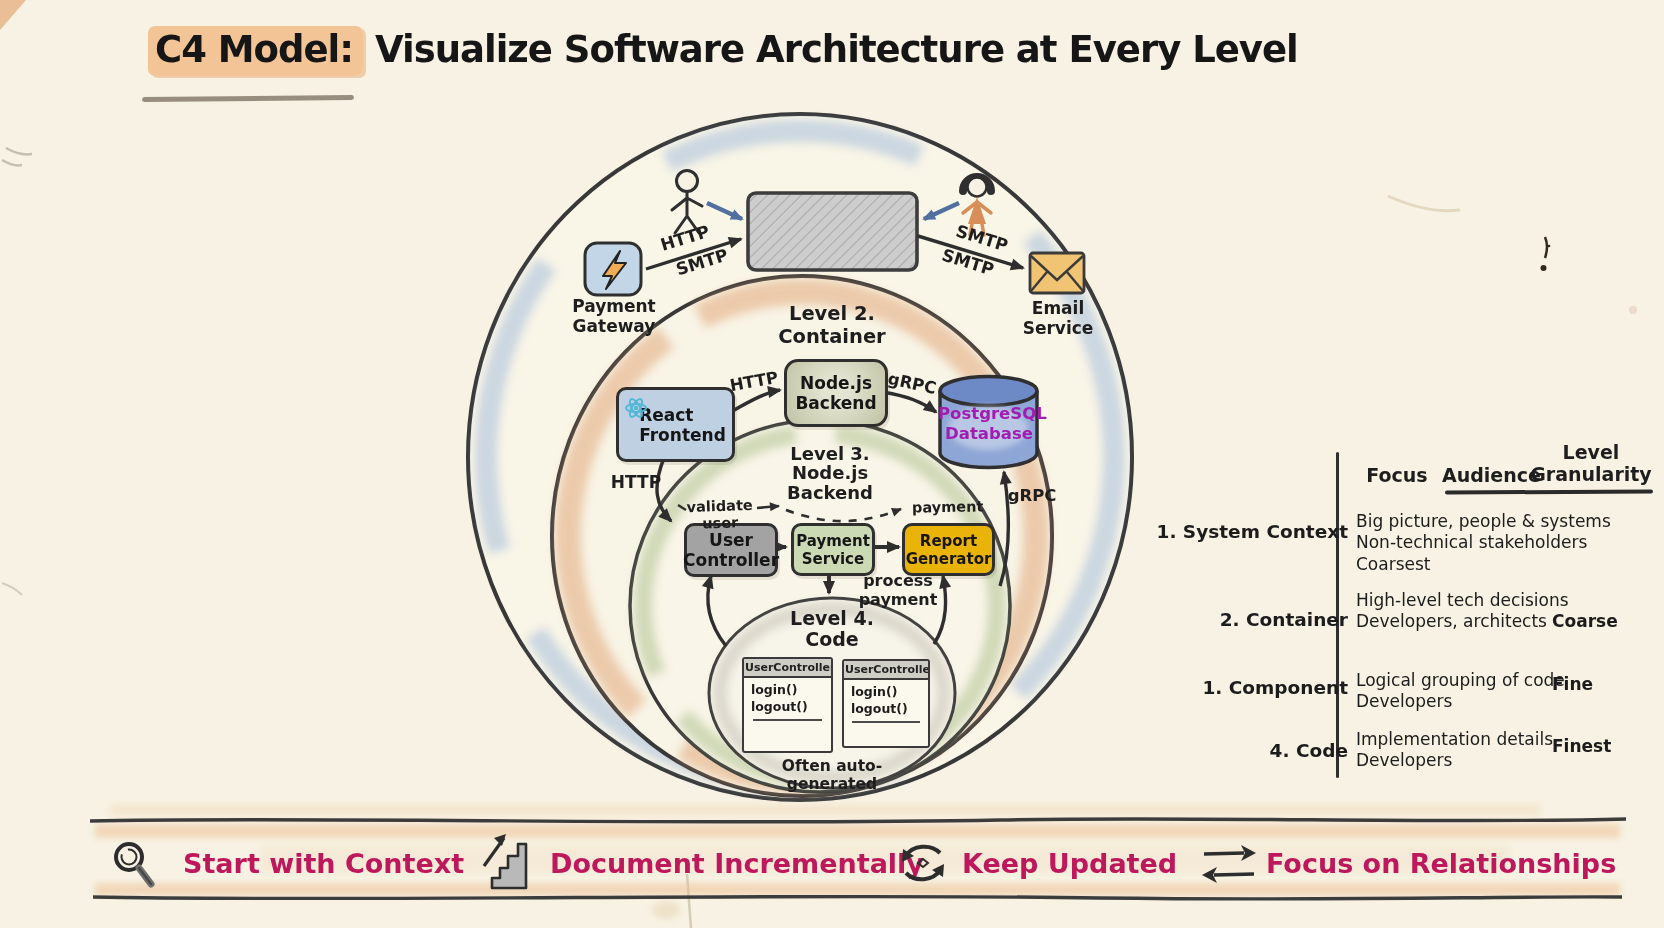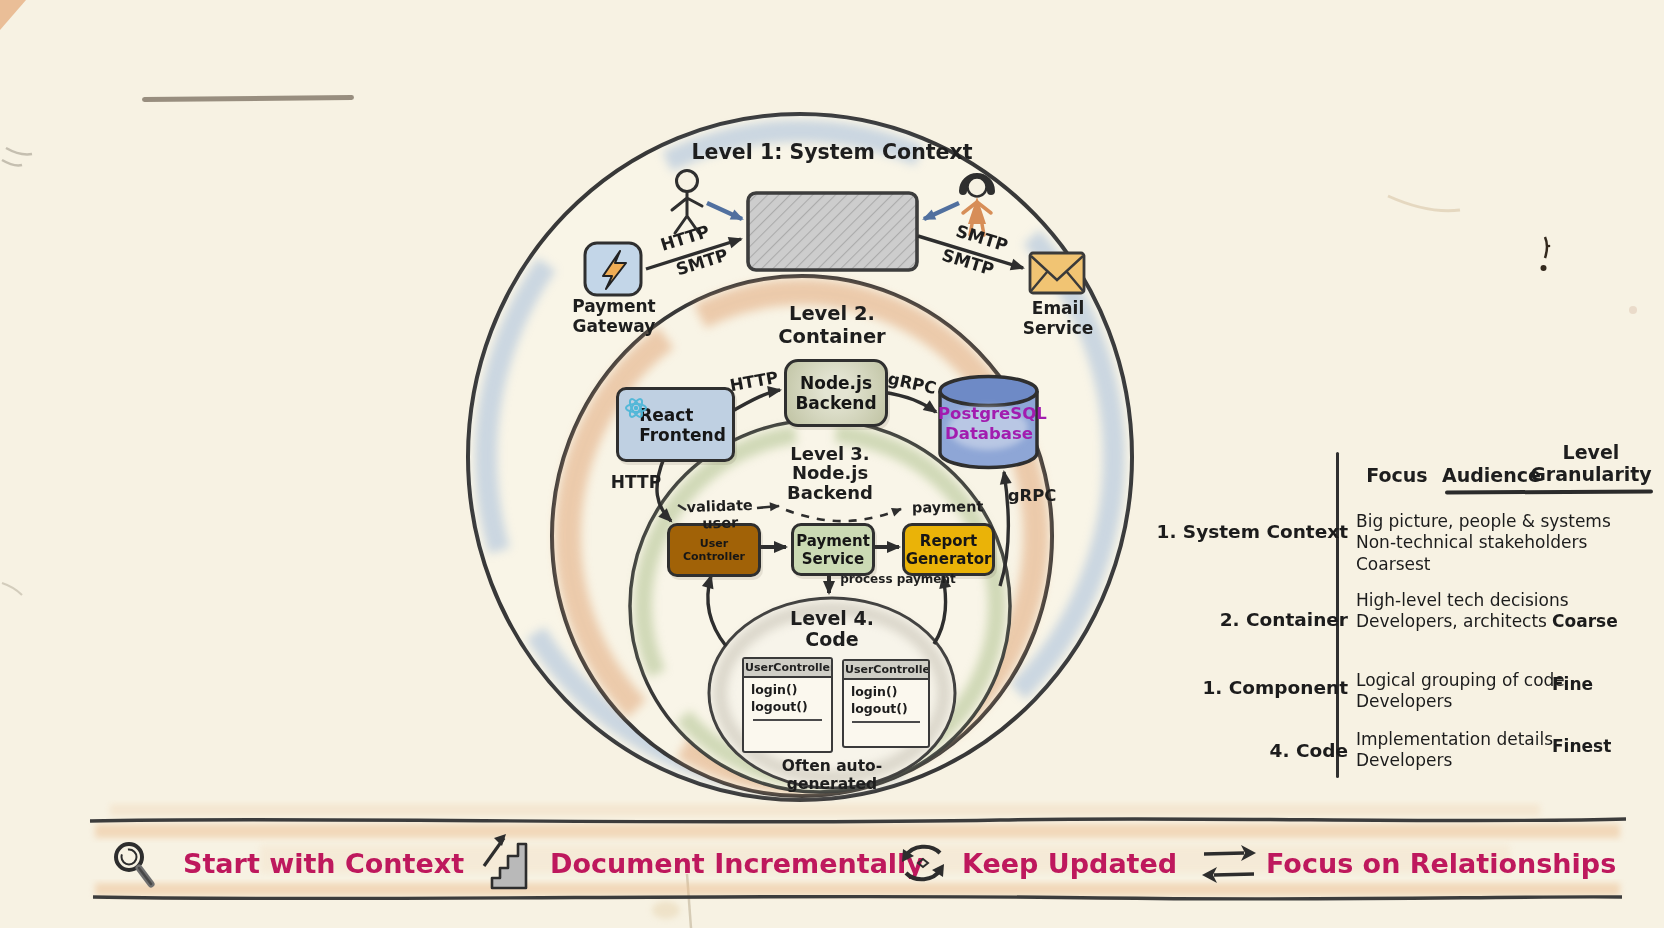--- a/index.html
+++ b/index.html
@@ -144,23 +144,23 @@
   <g>
     <rect x="110" y="804" width="1430" height="12" fill="#ecbe90" opacity=".22" filter="url(#f3)"></rect>
     <rect x="95" y="824" width="1525" height="14" fill="#ecbe90" opacity=".5" filter="url(#f3)"></rect>
     <rect x="95" y="883" width="1525" height="13" fill="#ecbe90" opacity=".5" filter="url(#f3)"></rect>
     <rect x="260" y="845" width="1250" height="28" fill="#ecbe90" opacity=".14" filter="url(#f3)"></rect>
     <path d="M90,821 C300,816 700,826 1000,820 C1200,816 1450,824 1626,819" stroke="#3c3c3c" stroke-width="3.4" fill="none"></path>
     <path d="M93,897 C350,902 800,893 1100,898 C1350,901 1500,896 1622,897" stroke="#3c3c3c" stroke-width="3.4" fill="none"></path>
   </g>
 </svg>
 
+<div class="title"><span class="hl">C4 Model:</span><span> Visualize Software Architecture at Every Level</span></div>
 <div class="underl"></div>
 
-<div class="t" style="left:682px;top:140px;width:300px;font-size:20.5px">Level 1: System Context</div>
 <div class="t" style="left:770px;top:302px;width:124px;font-size:19.5px">
   <div>Level 2.</div>
   <div>Container</div>
 </div>
 <div class="t" style="left:760px;top:444px;width:140px;font-size:18px;line-height:1.08">
   <div>Level 3.</div>
   <div>Node.js</div>
   <div>Backend</div>
 </div>
 <div class="t" style="left:772px;top:608px;width:120px;font-size:19px;line-height:1.12">
@@ -194,21 +194,21 @@
 </div>
 <div class="box" style="left:784px;top:359px;width:98px;height:62px;border-radius:14px;font-size:17px;background:radial-gradient(circle at 50% 45%,#e3e4d2 20%,#c2c5a6 95%)">
   <div>Node.js</div>
   <div>Backend</div>
 </div>
 <div class="t" style="left:938px;top:404px;width:102px;font-size:16.5px;line-height:1.2;color:#a21caf">
   <div>PostgreSQL</div>
   <div>Database</div>
 </div>
 
-<div class="box" style="left:667px;top:523px;width:88px;height:48px;background:#a16207;font-size:11px">
+<div class="box" style="left:684px;top:523px;width:88px;height:48px;background:#a3a3a3;font-size:17px">
   <div>User</div>
   <div>Controller</div>
 </div>
 <div class="box" style="left:791px;top:523px;width:78px;height:47px;background:#cbdab4;font-size:15px">
   <div>Payment</div>
   <div>Service</div>
 </div>
 <div class="box" style="left:902px;top:523px;width:87px;height:47px;background:#eab308;font-size:15px">
   <div>Report</div>
   <div>Generator</div>
@@ -234,21 +234,21 @@
 <div class="t" style="left:655px;top:228px;width:60px;font-size:17px;transform:rotate(-17deg)">HTTP</div>
 <div class="t" style="left:672px;top:252px;width:60px;font-size:17px;transform:rotate(-17deg)">SMTP</div>
 <div class="t" style="left:952px;top:228px;width:60px;font-size:17px;transform:rotate(17deg)">SMTP</div>
 <div class="t" style="left:938px;top:252px;width:60px;font-size:17px;transform:rotate(17deg)">SMTP</div>
 <div class="t" style="left:726px;top:372px;width:56px;font-size:16.5px;transform:rotate(-10deg)">HTTP</div>
 <div class="t" style="left:884px;top:374px;width:56px;font-size:16.5px;transform:rotate(12deg)">gRPC</div>
 <div class="t" style="left:606px;top:472px;width:60px;font-size:17px">HTTP</div>
 <div class="t" style="left:1002px;top:486px;width:60px;font-size:16.5px">gRPC</div>
 <div class="t" style="left:672px;top:498px;width:96px;font-size:14.5px;transform:rotate(-2deg)">validate user</div>
 <div class="t" style="left:912px;top:499px;width:70px;font-size:14.5px;transform:rotate(-1deg)">payment</div>
-<div class="t" style="left:838px;top:572px;width:120px;font-size:12px">process payment</div>
+<div class="t" style="left:838px;top:572px;width:120px;font-size:16px">process payment</div>
 
 <div>
   <div class="t" style="left:1363px;top:464px;width:68px;font-size:19px">Focus</div>
   <div class="t" style="left:1442px;top:464px;width:95px;font-size:19px">Audience</div>
   <div class="t" style="left:1528px;top:441px;width:126px;font-size:19px;line-height:1.18">
     <div>Level</div>
     <div>Granularity</div>
   </div>
   <div class="abs" style="left:1445px;top:490px;width:208px;height:3.5px;background:#2b2b2b;border-radius:2px;transform:rotate(-.3deg);z-index:3"></div>
   <div class="abs" style="left:1336px;top:452px;width:3px;height:326px;background:#2f2f2f;border-radius:2px;z-index:3"></div>

